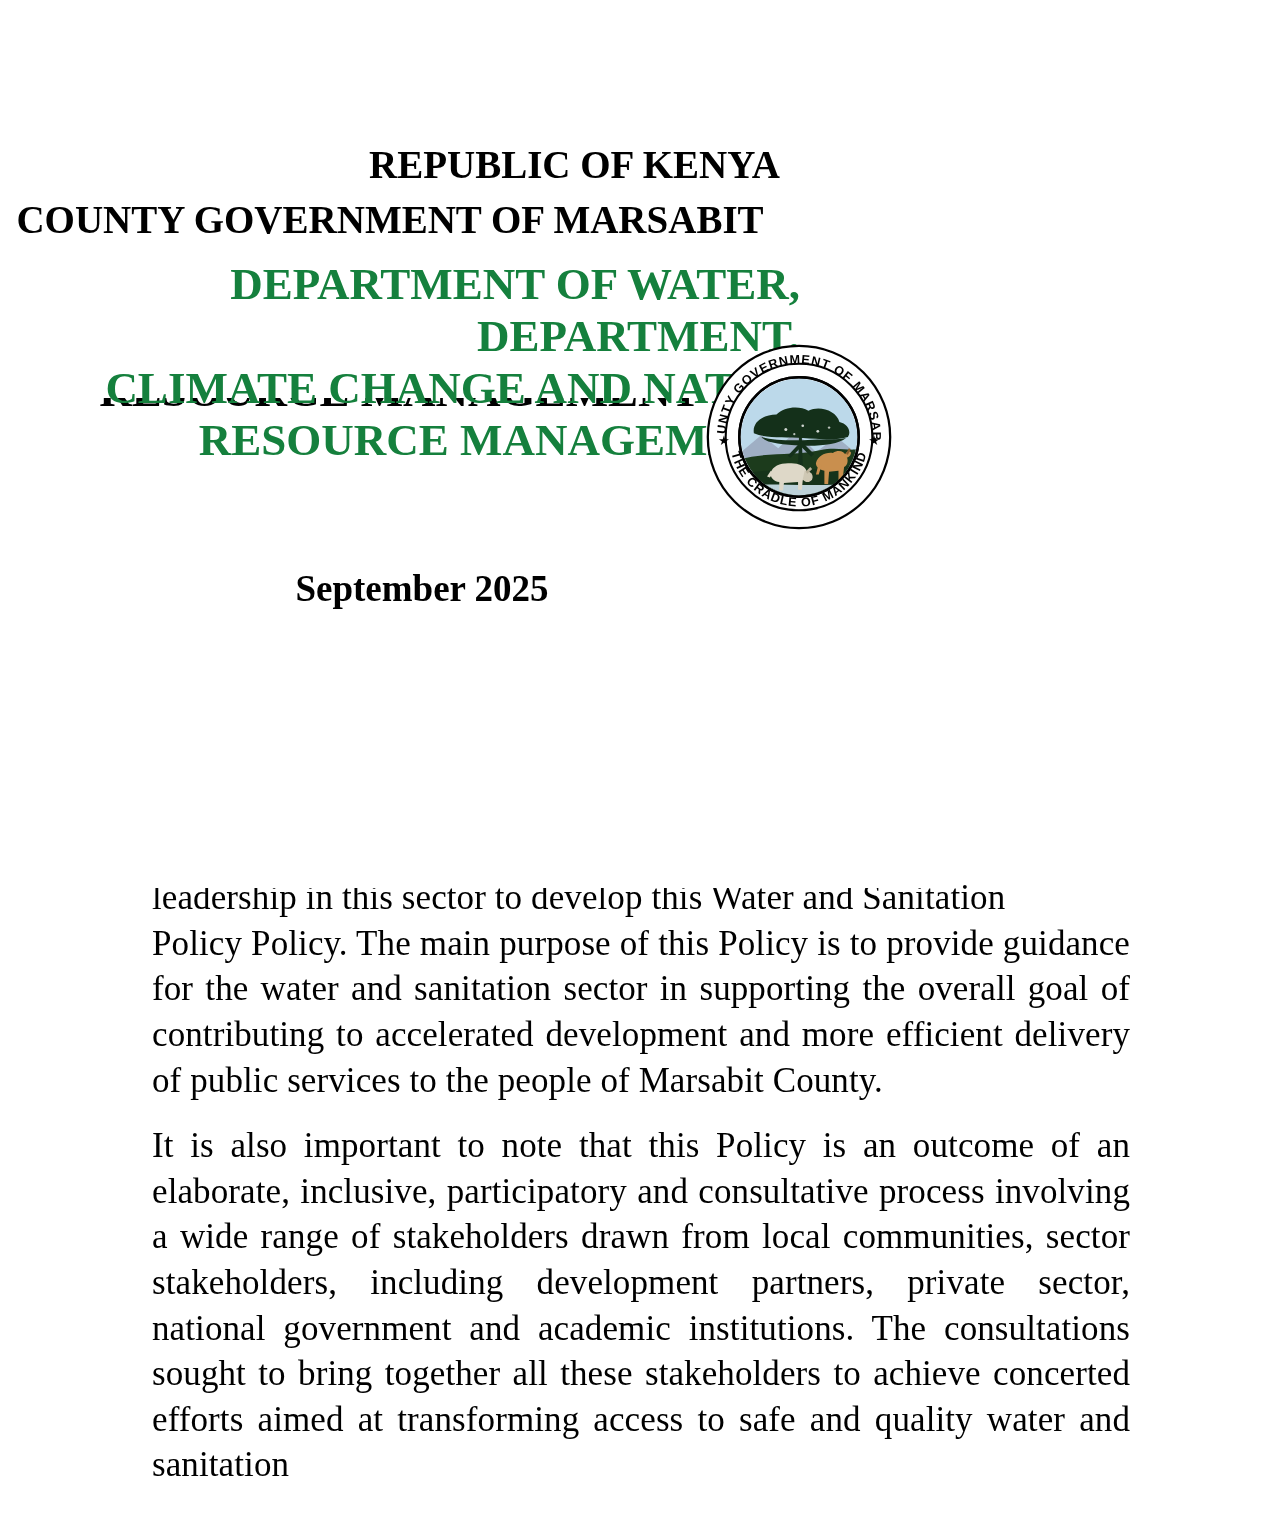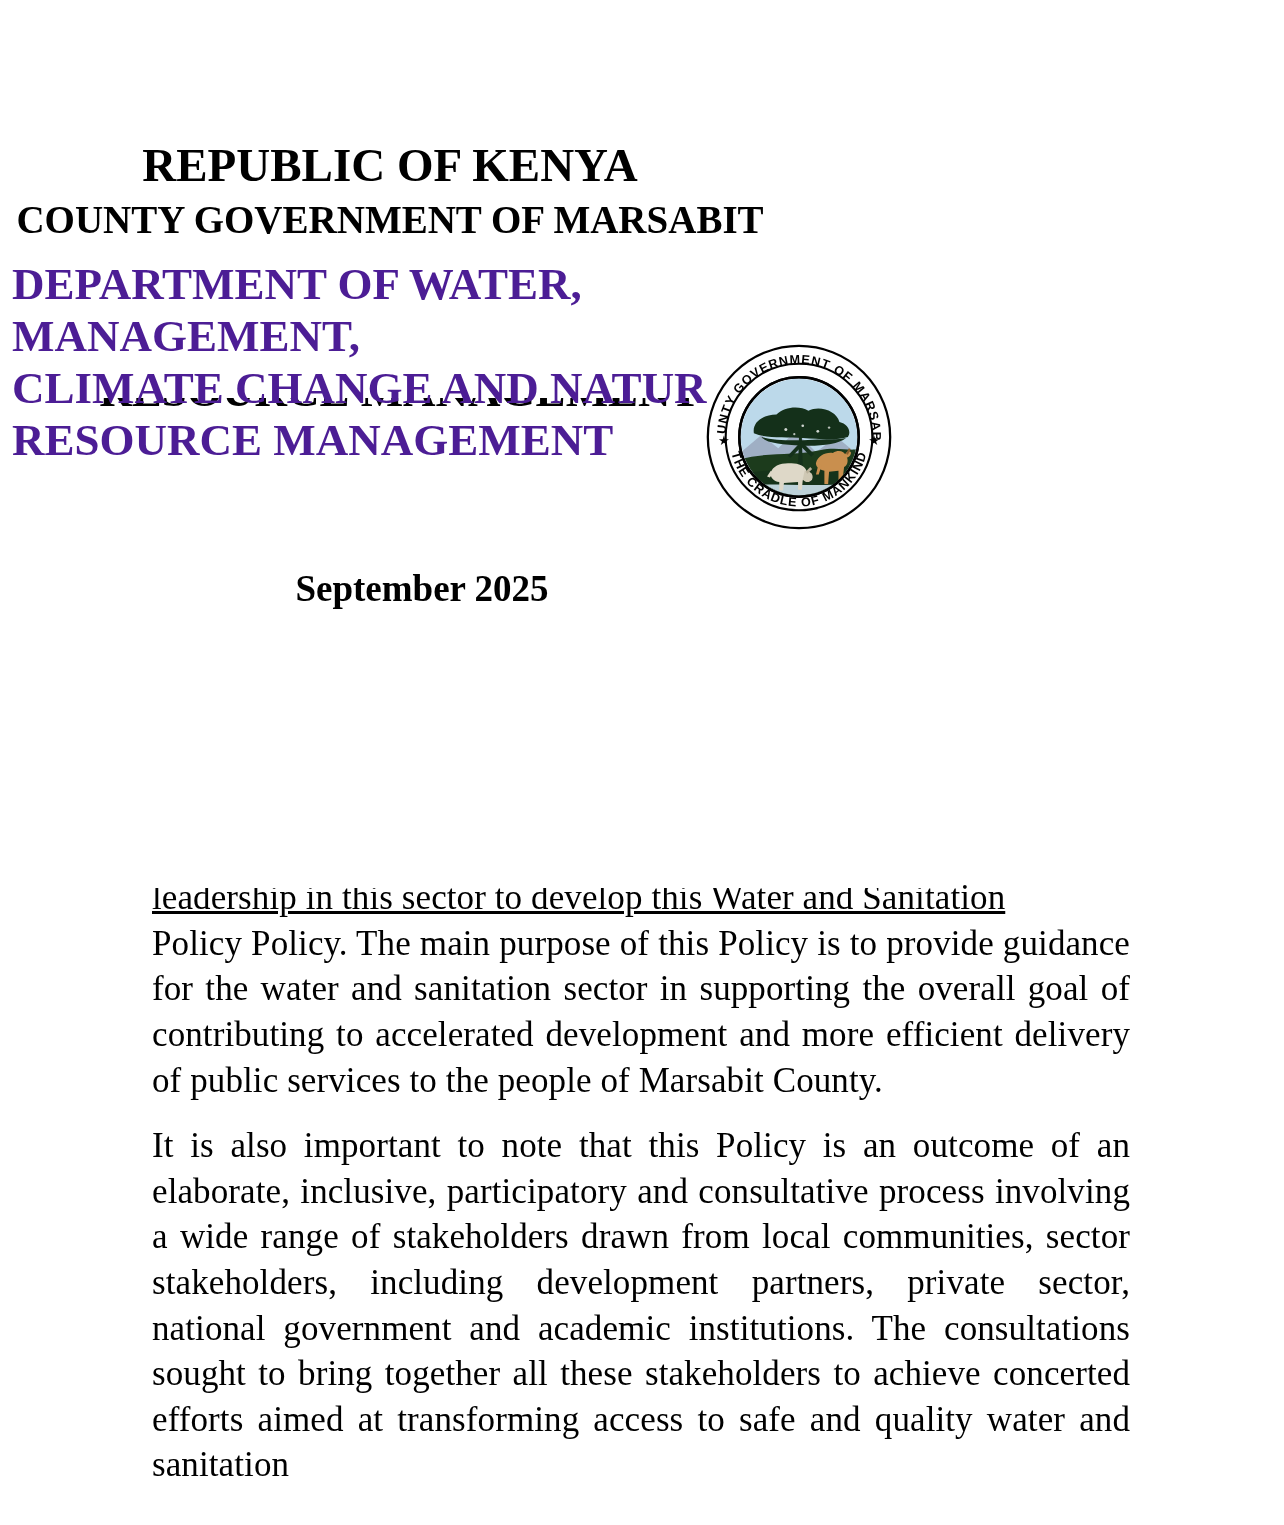--- a/index.html
+++ b/index.html
@@ -70,34 +70,34 @@
 
   .head-line {
     position: absolute;
     font-weight: bold;
     text-align: center;
     white-space: nowrap;
     color: #000;
   }
   .hl-kenya {
     left: 0; top: 142px; width: 780px;
-    font-size: 47px; line-height: 46px;
+    font-size: 39px; line-height: 46px; text-align: right;
   }
   .hl-county {
     left: 0; top: 197px; width: 780px;
     font-size: 39px; line-height: 46px;
   }
   .dept-block {
     position: absolute;
-    left: 12px; top: 258px; width: 800px;
-    text-align: left;
+    left: 0; top: 258px; width: 800px;
+    text-align: right;
     font-weight: bold;
     font-size: 45px;
     line-height: 52px;
-    color: #4c1d95;
+    color: #15803d;
   }
   .dept-block .l1 { display:block; }
   .dept-block .l2 { display:block; }
   .dept-block .l3 { display:block; }
   .dept-block .l4 { display:block; }
 
   
   .ghost-clip {
     position: absolute;
     left: 0; top: 398px; width: 800px;
@@ -151,21 +151,21 @@
     <div class="para" style="margin-bottom:0;">
       <span class="frag-row">on  2030</span><br>
       <span class="frag-row">ntegrated</span><br>
       <span class="frag-row">ounty  to</span><br>
       <span class="frag-row">anitation</span><br>
       <span class="frag-row">ulfil  this</span><br>
       <span class="frag-row">tment of</span><br>
       <span class="frag-row">provided</span>
     </div>
 
-    <div class="para" style="margin:0; text-align:left;text-decoration:underline;">leadership in this sector to develop this Water and Sanitation</div>
+    <div class="para" style="margin:0; text-align:left;">leadership in this sector to develop this Water and Sanitation</div>
 
     <div class="para">Policy Policy. The main purpose of this Policy is to provide guidance for the water and sanitation sector in supporting the overall goal of contributing to accelerated development and more efficient delivery of public services to the people of Marsabit County.</div>
 
     <div class="para">It is also important to note that this Policy is an outcome of an elaborate, inclusive, participatory and consultative process involving a wide range of stakeholders drawn from local communities, sector stakeholders, including development partners, private sector, national government and academic institutions. The consultations sought to bring together all these stakeholders to achieve concerted efforts aimed at transforming access to safe and quality water and sanitation</div>
   </div>
 
   <div class="occluder-top"></div>
   <div class="occluder"></div>
 
   <div class="ghost-clip">
@@ -173,21 +173,21 @@
   </div>
 
   <div class="cover-layer">
 
     <div class="head-line hl-kenya">REPUBLIC OF KENYA</div>
 
     <div class="head-line hl-county">COUNTY GOVERNMENT OF MARSABIT</div>
 
     <div class="dept-block">
       <span class="l1">DEPARTMENT OF WATER,</span>
-      <span class="l2">MANAGEMENT,</span>
+      <span class="l2">DEPARTMENT,</span>
       <span class="l3">CLIMATE CHANGE AND NATUR</span>
       <span class="l4">RESOURCE MANAGEMENT</span>
     </div>
 
     <div class="date-line">September 2025</div>
   </div>
 
   <div class="seal">
     <svg viewBox="0 0 200 200" xmlns="http://www.w3.org/2000/svg" aria-hidden="true">
       <defs>

